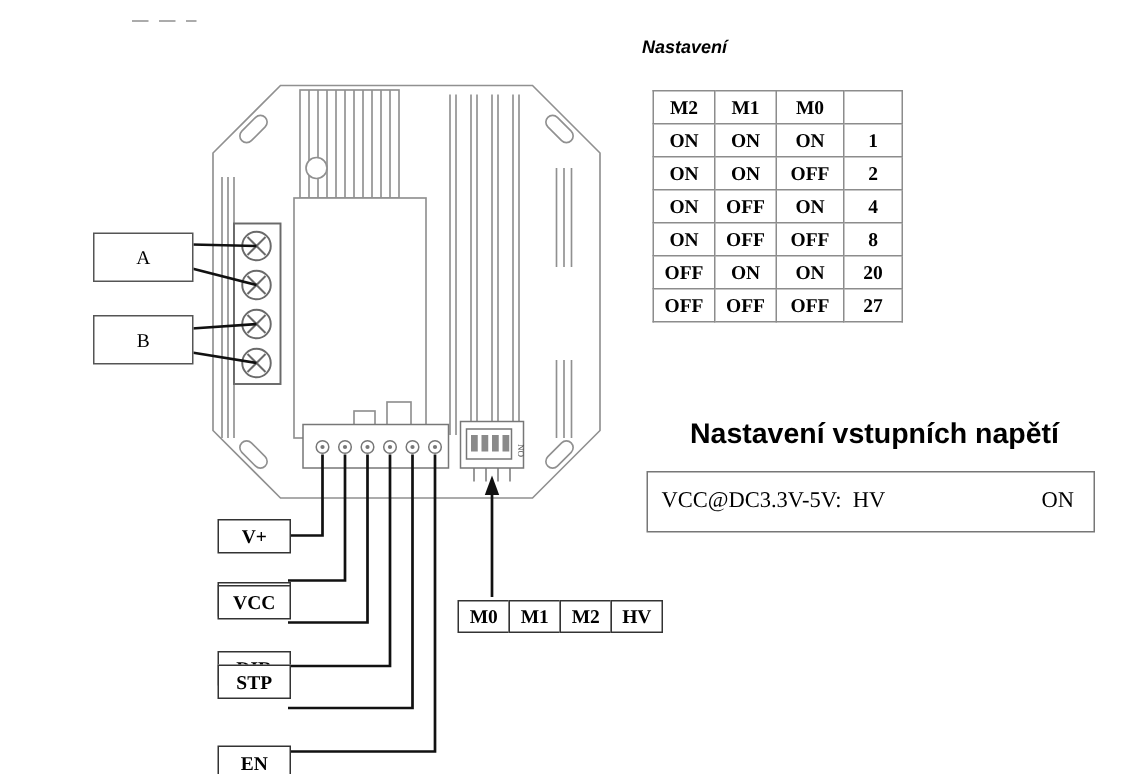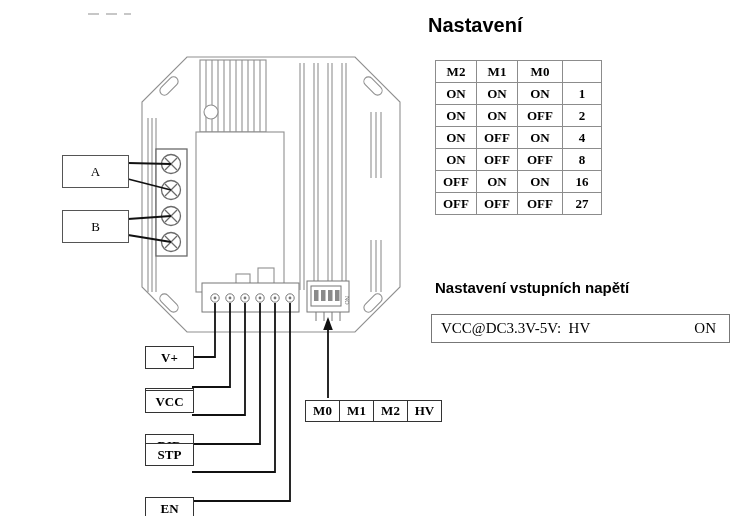--- a/index.html
+++ b/index.html
@@ -12,33 +12,33 @@
   .lbl-ab{left:62px;width:65px;height:31px;font:13px "Liberation Serif",serif;}
   .pin{left:145px;width:47px;height:21px;font:bold 13px "Liberation Serif",serif;border-color:#333;}
 
   .diprow{position:absolute;left:305px;top:400px;display:flex;}
   .dipcell{width:33px;height:20px;border:1px solid #333;margin-left:-1px;background:#fff;
            display:flex;align-items:center;justify-content:center;
            font:bold 13px "Liberation Serif",serif;}
   .dipcell:first-child{margin-left:0;}
 
   .heading{position:absolute;font-family:"Liberation Sans",sans-serif;font-weight:bold;color:#000;}
-  #ms-heading{left:428px;top:12px;font-size:20px;line-height:1.3;}
-  #v-heading{left:435px;top:279px;font-size:15px;}
+  #ms-heading{left:428px;top:24px;font-size:12px;line-height:1.3;font-style:italic;}
+  #v-heading{left:460px;top:279px;font-size:19px;}
 
   table.ms{position:absolute;left:435px;top:60px;border-collapse:collapse;}
   table.ms td{border:1px solid #8c8c8c;height:21px;text-align:center;
               font:bold 13px "Liberation Serif",serif;padding:0;background:#fff;}
   table.ms td:nth-child(1){width:40px;}
   table.ms td:nth-child(2){width:40px;}
   table.ms td:nth-child(3){width:44px;}
   table.ms td:nth-child(4){width:38px;}
 
   .vtable{position:absolute;left:431px;top:314px;width:299px;}
-  .vrow{box-sizing:border-box;width:299px;height:29px;border:1px solid #777;margin-top:-1px;
+  .vrow{box-sizing:border-box;width:299px;height:41px;border:1px solid #777;margin-top:-1px;
         display:flex;align-items:center;justify-content:space-between;background:#fff;
         font:15px "Liberation Serif",serif;}
   .vrow:first-child{margin-top:0;}
   .vrow .vlabel{padding-left:9px;white-space:pre;}
   .vrow .vvalue{padding-right:13px;font-weight:bold;font-weight:normal;}
 </style>
 </head>
 <body>
 
 <div id="stage">
@@ -219,21 +219,21 @@
     <tr>
       <td>ON</td>
       <td>OFF</td>
       <td>OFF</td>
       <td>8</td>
     </tr>
     <tr>
       <td>OFF</td>
       <td>ON</td>
       <td>ON</td>
-      <td>16</td>
+      <td>20</td>
     </tr>
     <tr>
       <td>OFF</td>
       <td>OFF</td>
       <td>OFF</td>
       <td>27</td>
     </tr>
   </tbody>
     </table>
 

